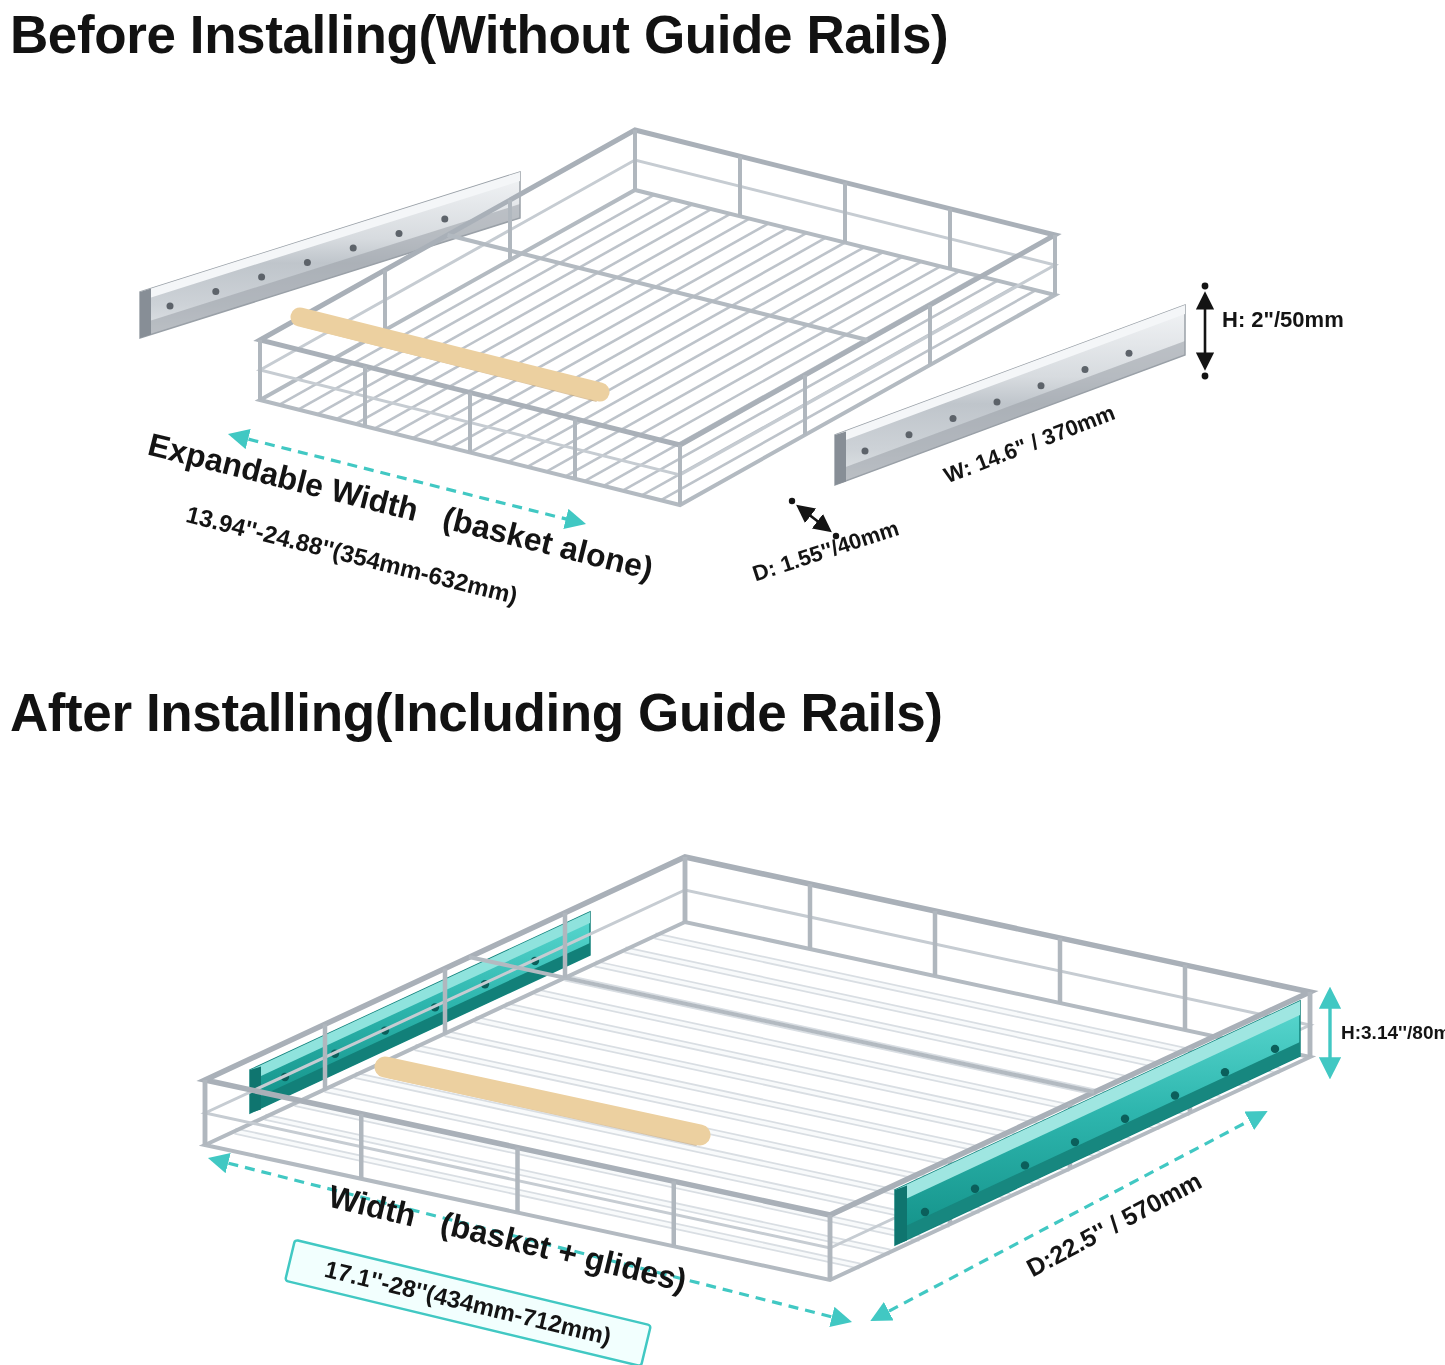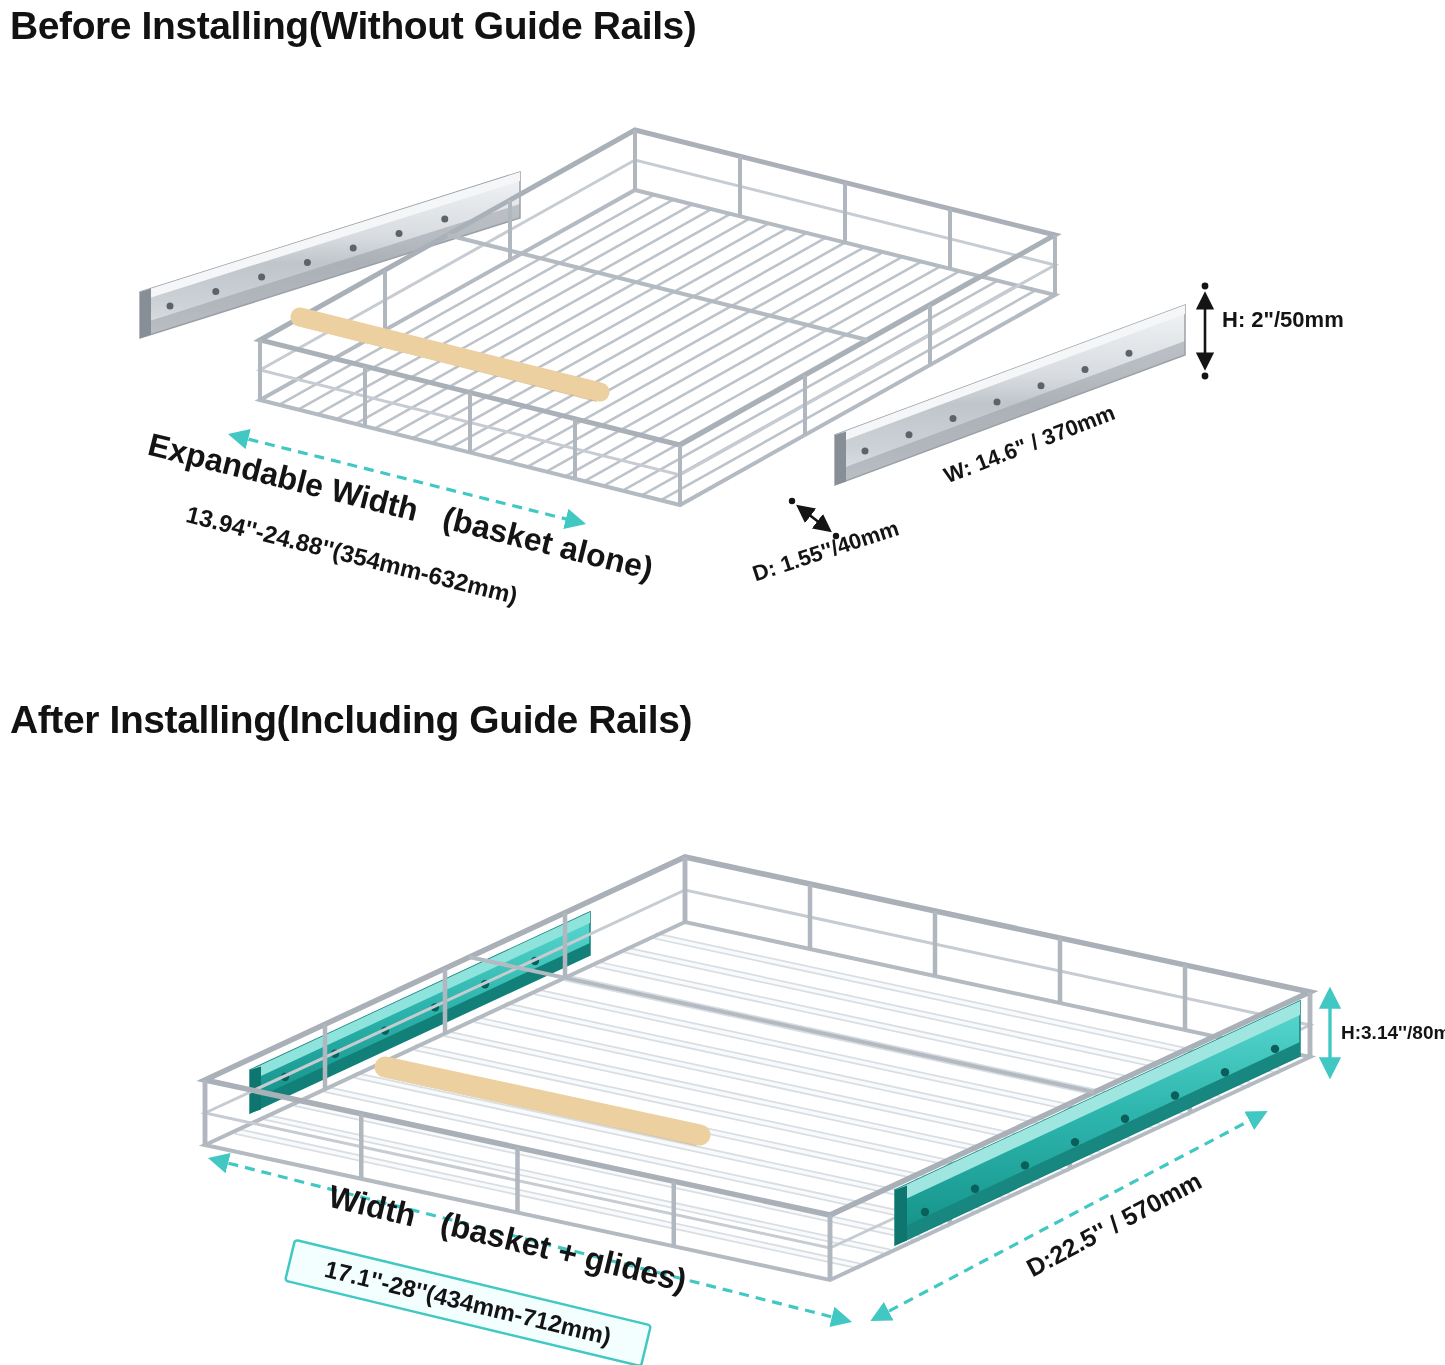--- a/index.html
+++ b/index.html
@@ -2,25 +2,25 @@
 <html><head>
 <meta charset="utf-8">
 <style>
   html,body{margin:0;padding:0;background:#ffffff;}
   body{
     width:1445px;height:1365px;position:relative;overflow:hidden;
     font-family:"Liberation Sans",sans-serif;color:#141414;
   }
   .heading{
     position:absolute;left:10px;margin:0;
-    font-size:39px;font-weight:700;letter-spacing:-0.4px;color:#121212;
+    font-size:53px;font-weight:700;letter-spacing:-0.4px;color:#121212;
     white-space:pre;
   }
   #h1{top:4px;}
-  #h2{top:698px;text-align:center;}
+  #h2{top:682px;text-align:center;}
   svg{position:absolute;left:0;display:block;}
   #fig1{top:55px;}
   #fig2{top:685px;}
   svg text{fill:#141414;white-space:pre;font-family:"Liberation Sans",sans-serif;}
   .bigLabel{font-size:32px;font-weight:700;}
   .rangeLabel{font-size:24px;font-weight:600;}
   .dimLabel{font-size:22px;font-weight:700;}
   .dimSmall{font-size:19px;font-weight:700;}
   .dimMid{font-size:25px;font-weight:700;}
   .dash{fill:none;stroke-width:3.2;stroke-dasharray:10 7;}

